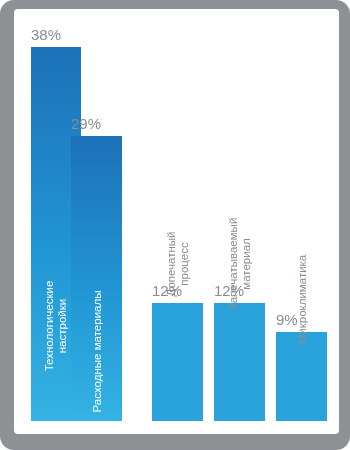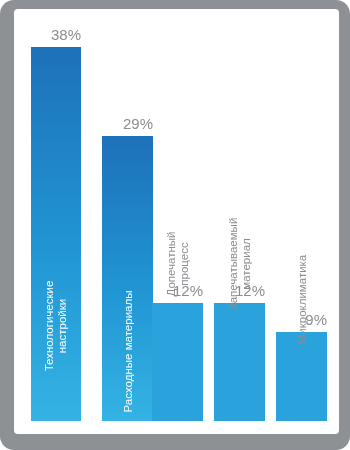--- a/index.html
+++ b/index.html
@@ -58,21 +58,21 @@
   }
 
   
   .bar.flat {
     background-image: linear-gradient(to bottom, #2aa3dc 0%, #2aa3dc 100%);
   }
 
   .value-label {
     position: absolute;
     width: 100%;
-    text-align: right;
+    text-align: left;
     color: #8a8d91;
     font-size: 15px;
     letter-spacing: 0px;
     white-space: nowrap;
   }
 
   .cat-label {
     position: absolute;
     left: 50%;
     white-space: nowrap;
@@ -108,21 +108,21 @@
         <div class="bar-group" style="left: 17px; width: 50px; height: 374px;">
           <div class="bar" style="height: 374px;"></div>
           <div class="value-label" style="bottom: 378px;">38%</div>
           <div class="cat-label cat-inside" style="bottom: 82.28px; transform: translateX(-50%);">
             <span class="rot">
               <span class="cat-line">Технологические</span>
               <span class="cat-line">настройки</span>
             </span>
           </div>
         </div>
-        <div class="bar-group" style="left: 88px; width: 51px; height: 285px;">
+        <div class="bar-group" style="left: 57px; width: 51px; height: 285px;">
           <div class="bar" style="height: 285px;"></div>
           <div class="value-label" style="bottom: 289px;">29%</div>
           <div class="cat-label cat-inside" style="bottom: 62.7px; transform: translateX(-50%);">
             <span class="rot">
               <span class="cat-line">Расходные материалы</span>
             </span>
           </div>
         </div>
         <div class="bar-group" style="left: 138px; width: 51px; height: 118px;">
           <div class="bar flat" style="height: 118px;"></div>

